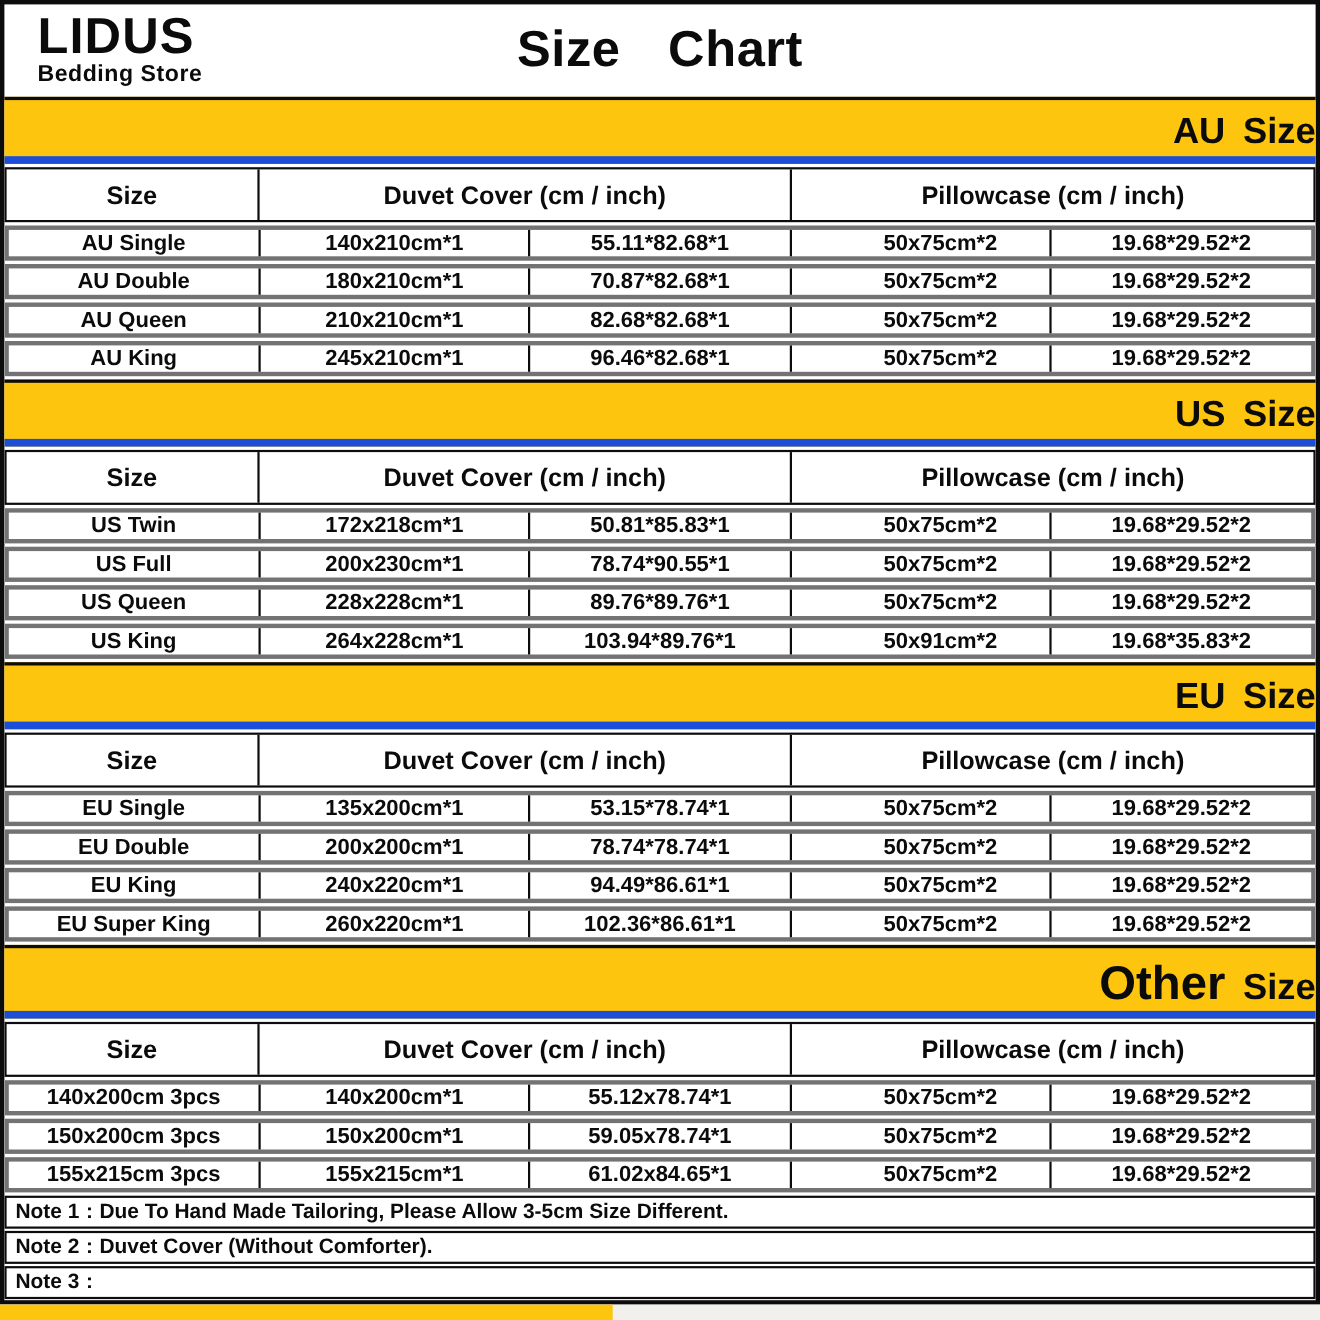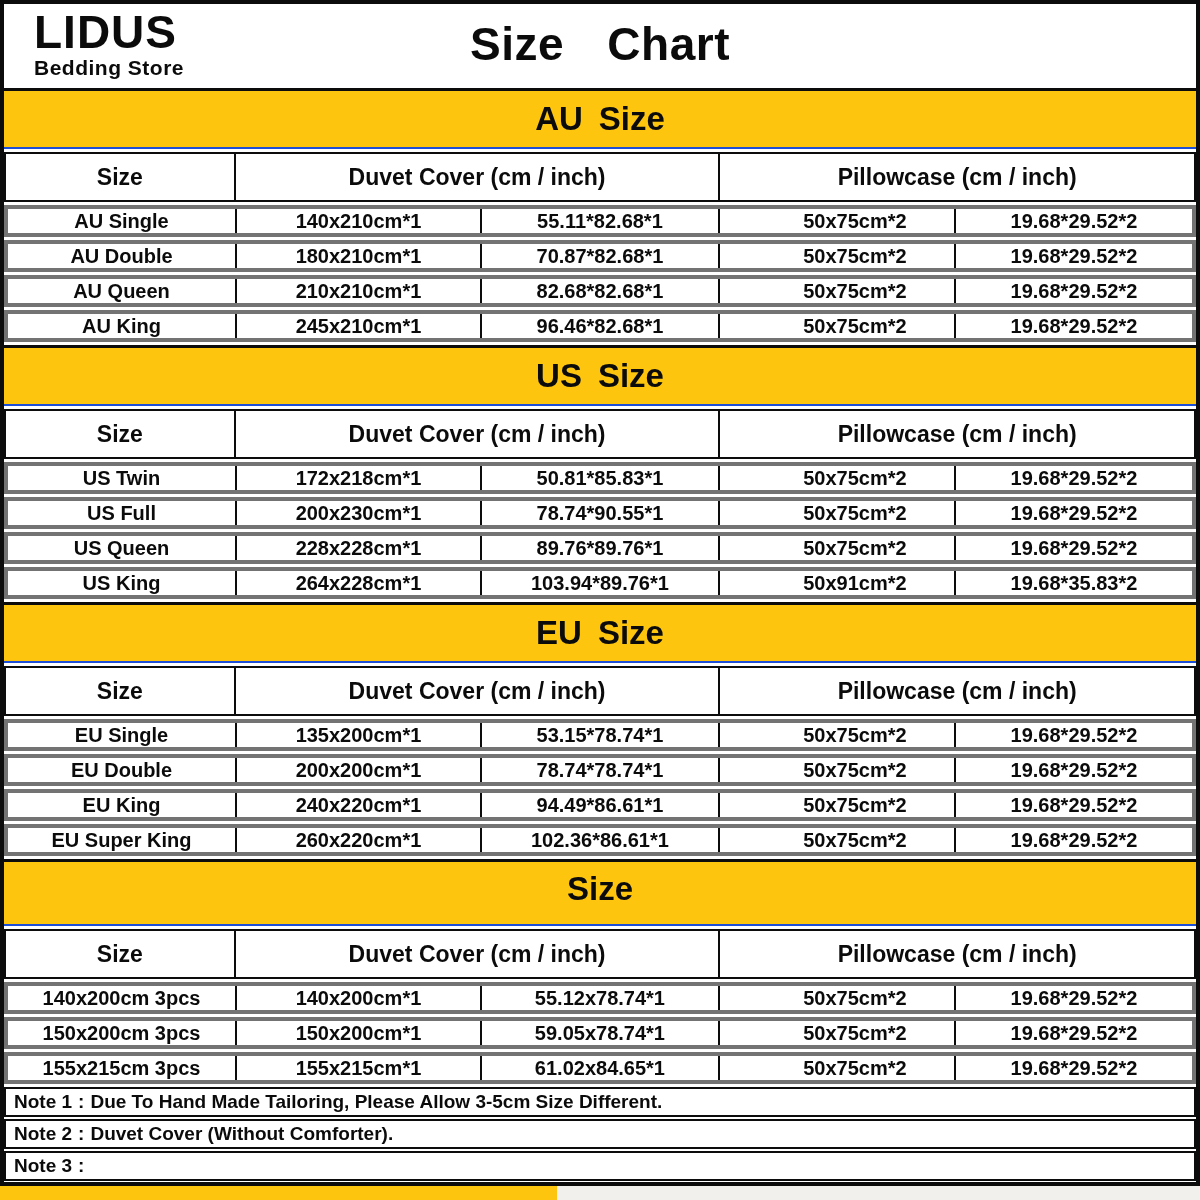--- a/index.html
+++ b/index.html
@@ -36,24 +36,24 @@
     font-size: 46px; font-weight: bold;
     word-spacing: 30px;
     letter-spacing: .5px;
   }
   
   .banner {
     flex: none;
     height: 61px;
     margin-bottom: 3px;
     border-top: 3px solid #0c0c0c;
-    border-bottom: 2px solid #1d4ed8;
+    border-bottom: 7px solid #1d4ed8;
     display: flex;
     align-items: baseline;
-    justify-content: center;
+    justify-content: flex-end;
     gap: 16px;
     font-weight: bold;
     padding-top: 8px;
   }
   .banner-region { font-size: 33px; line-height: 1.2; }
   .banner-word   { font-size: 33px; line-height: 1.2; }
   .section-other .banner { height: 67px; padding-top: 7px; }
   .section-other .banner-region { font-size: 43px; }
   .section-other .banner-word   { font-size: 33px; }
   
@@ -246,20 +246,21 @@
     <div class="trow">
       <div class="td c1">EU Super King</div>
       <div class="td c2">260x220cm*1</div>
       <div class="td c3">102.36*86.61*1</div>
       <div class="td c4">50x75cm*2</div>
       <div class="td c5">19.68*29.52*2</div>
     </div>
 
     <div class="section-other">
       <div class="banner section-banner" style="background: rgb(253, 197, 14);">
+        <span class="banner-region">Other</span>
         <span class="banner-word">Size</span>
       </div>
       <div class="thead">
         <div class="th h1">Size</div>
         <div class="th h2">Duvet Cover (cm / inch)</div>
         <div class="th h3">Pillowcase (cm / inch)</div>
       </div>
       <div class="trow">
         <div class="td c1">140x200cm 3pcs</div>
         <div class="td c2">140x200cm*1</div>

